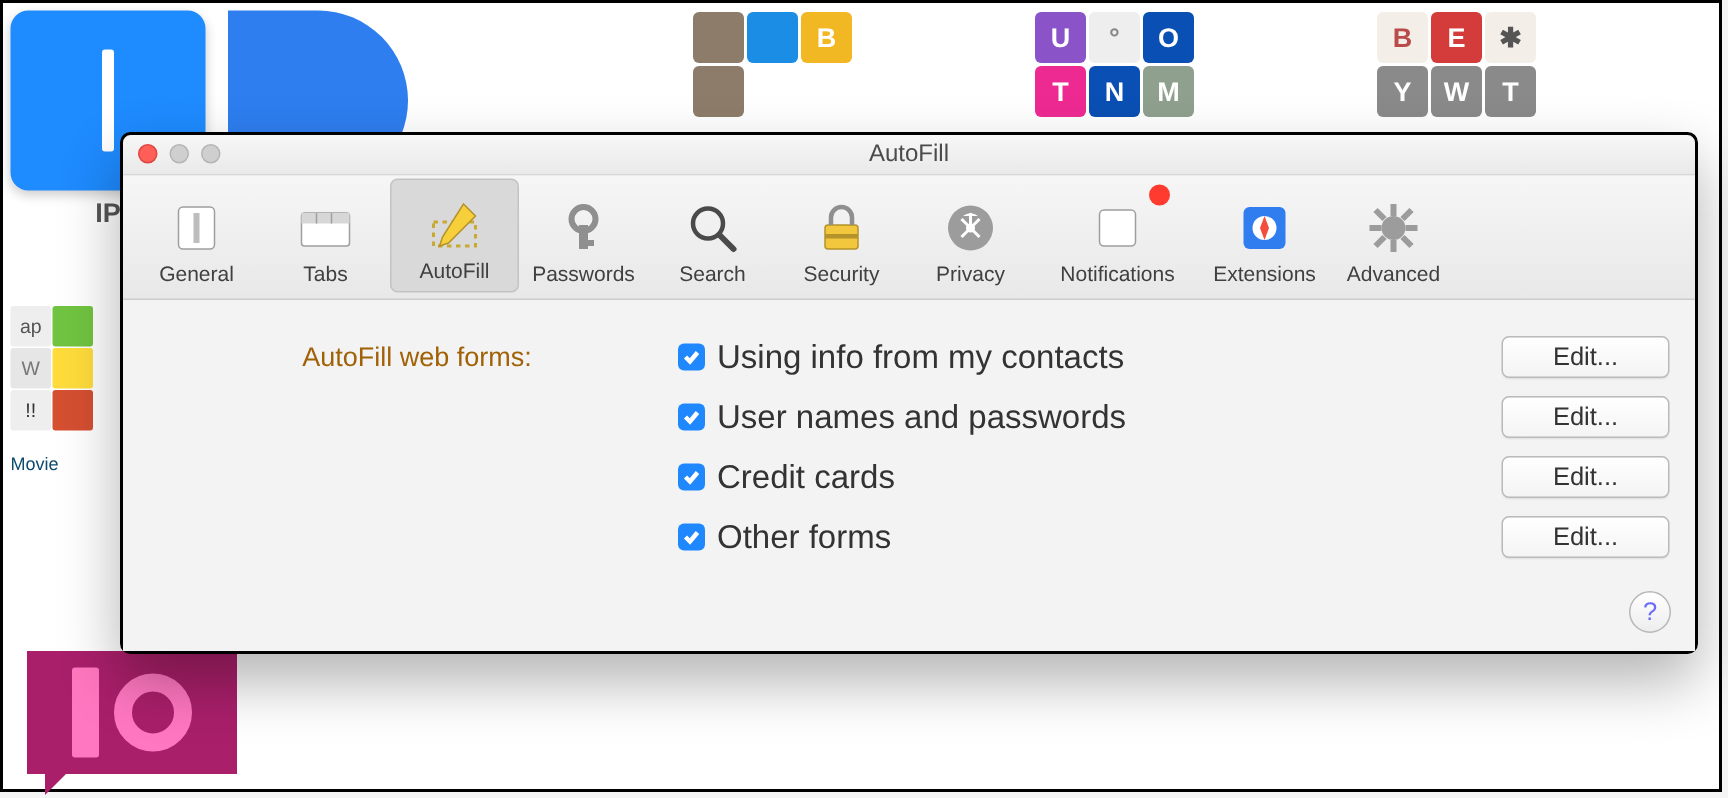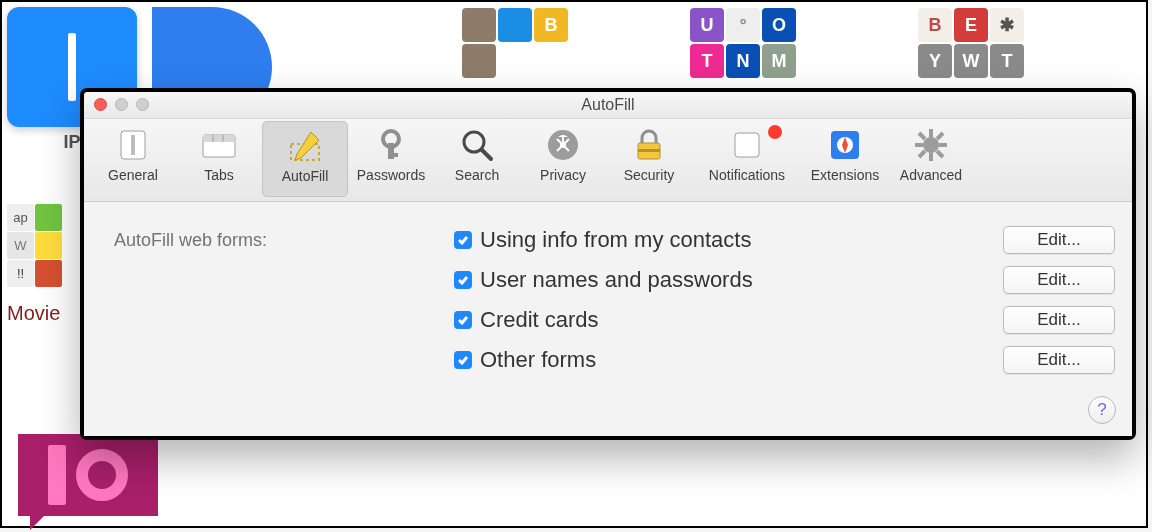--- a/index.html
+++ b/index.html
@@ -67,21 +67,21 @@
   .g1 { top:6px; left:460px; }
   .g2 { top:6px; left:688px; }
   .g3 { top:6px; left:916px; }
 
   .movies-stack {
     position:absolute; top:202px; left:5px;
     width:70px;
   }
   .movies-stack .row { display:flex; gap:1px; margin-bottom:1px;}
   .movies-stack .t { width:27px;height:27px;border-radius:2px;font-size:13px;display:flex;align-items:center;justify-content:center;}
-  .movies-label { position:absolute; top:300px; left:5px; font-size:20px; color:#7f1d1d; }
+  .movies-label { position:absolute; top:300px; left:5px; font-size:12px; color:#0c4a6e; }
 
   
   .io-logo {
     position:absolute;
     left: 16px;
     top: 432px;
     width: 140px; height: 82px;
     background:#a91f6a;
     display:flex; align-items:center; justify-content:center;
     gap:10px;
@@ -99,21 +99,21 @@
   .io-o { width:52px;height:52px;border:12px solid #ff77c0;border-radius:50%;box-sizing:border-box;}
 
   
   .window {
     position: absolute;
     top: 86px;
     left: 78px;
     width: 1048px;
     height: 344px;
     background: #efefef;
-    border: 4px solid #000000;
+    border: 2px solid #000000;
     border-radius: 7px;
     box-shadow: 0 18px 40px rgba(0,0,0,0.30);
     display:flex;
     flex-direction:column;
   }
 
   .titlebar {
     height: 26px;
     border-bottom: 1px solid #d7d7d7;
     background: linear-gradient(#f7f7f7,#e9e9e9);
@@ -145,21 +145,21 @@
     display:flex;
     align-items:flex-start;
     padding: 2px 6px 0;
   }
   .tbtn {
     width: 86px;
     height: 76px;
     display:flex;
     flex-direction:column;
     align-items:center;
-    justify-content:flex-start;
+    justify-content:center;
     padding-top:4px;
     border-radius:5px;
     cursor:default;
     position:relative;
   }
   .tbtn.selected { background:#d9d9d9; border:1px solid #c3c3c3; box-sizing:border-box;}
   .tbtn .ticon {
     width:40px;height:40px;
     display:flex;align-items:center;justify-content:center;
     margin-bottom:2px;
@@ -180,23 +180,23 @@
     padding: 18px 30px 0 30px;
     position:relative;
   }
   .form-row {
     display:flex;
     align-items:center;
     height:40px;
   }
   .form-label-col {
     width: 332px;
-    text-align:left;
+    text-align:center;
     font-size:18px;
-    color:#737373;
+    color:#a16207;
     padding-right:8px;
   }
   .check-col {
     display:flex;
     align-items:center;
     gap:8px;
     flex:1;
     font-size:22px;
     color:#333;
   }
@@ -348,37 +348,37 @@
             <svg viewBox="0 0 40 40">
               <circle cx="17" cy="17" r="10" fill="none" stroke="#4a4a4a" stroke-width="3"></circle>
               <line x1="25" y1="25" x2="34" y2="34" stroke="#4a4a4a" stroke-width="4" stroke-linecap="round"></line>
             </svg>
           </div>
           <div class="tlabel">Search</div>
         </div>
         <div class="tbtn">
           <div class="ticon">
             <svg viewBox="0 0 40 40">
+              <rect x="9" y="18" width="22" height="16" rx="2" fill="#f2c73d" stroke="#b4932a"></rect>
+              <path d="M13 18 v-5 a7 7 0 0 1 14 0 v5" fill="none" stroke="#8f8f8f" stroke-width="3"></path>
+              <rect x="9" y="24" width="22" height="3" fill="#b4932a"></rect>
+            </svg>
+          </div>
+          <div class="tlabel">Security</div>
+        </div>
+        <div class="tbtn">
+          <div class="ticon">
+            <svg viewBox="0 0 40 40">
               <circle cx="20" cy="20" r="15" fill="#9c9c9c"></circle>
               <path d="M20 10 v10 M14 14 l6 6 M26 14 l-6 6 M14 26 l6 -6 M26 26 l-6 -6" stroke="#fff" stroke-width="2"></path>
               <circle cx="20" cy="20" r="3" fill="#fff"></circle>
               <path d="M15 12 a8 8 0 0 1 10 0" fill="#fff"></path>
             </svg>
           </div>
           <div class="tlabel">Privacy</div>
-        </div>
-        <div class="tbtn">
-          <div class="ticon">
-            <svg viewBox="0 0 40 40">
-              <rect x="9" y="18" width="22" height="16" rx="2" fill="#f2c73d" stroke="#b4932a"></rect>
-              <path d="M13 18 v-5 a7 7 0 0 1 14 0 v5" fill="none" stroke="#8f8f8f" stroke-width="3"></path>
-              <rect x="9" y="24" width="22" height="3" fill="#b4932a"></rect>
-            </svg>
-          </div>
-          <div class="tlabel">Security</div>
         </div>
         <div class="tbtn wide">
           <div class="ticon">
             <svg viewBox="0 0 40 40">
               <rect x="8" y="8" width="24" height="24" rx="3" fill="#fff" stroke="#9e9e9e"></rect>
             </svg>
           </div>
           <div class="notify-dot"></div>
           <div class="tlabel">Notifications</div>
         </div>

